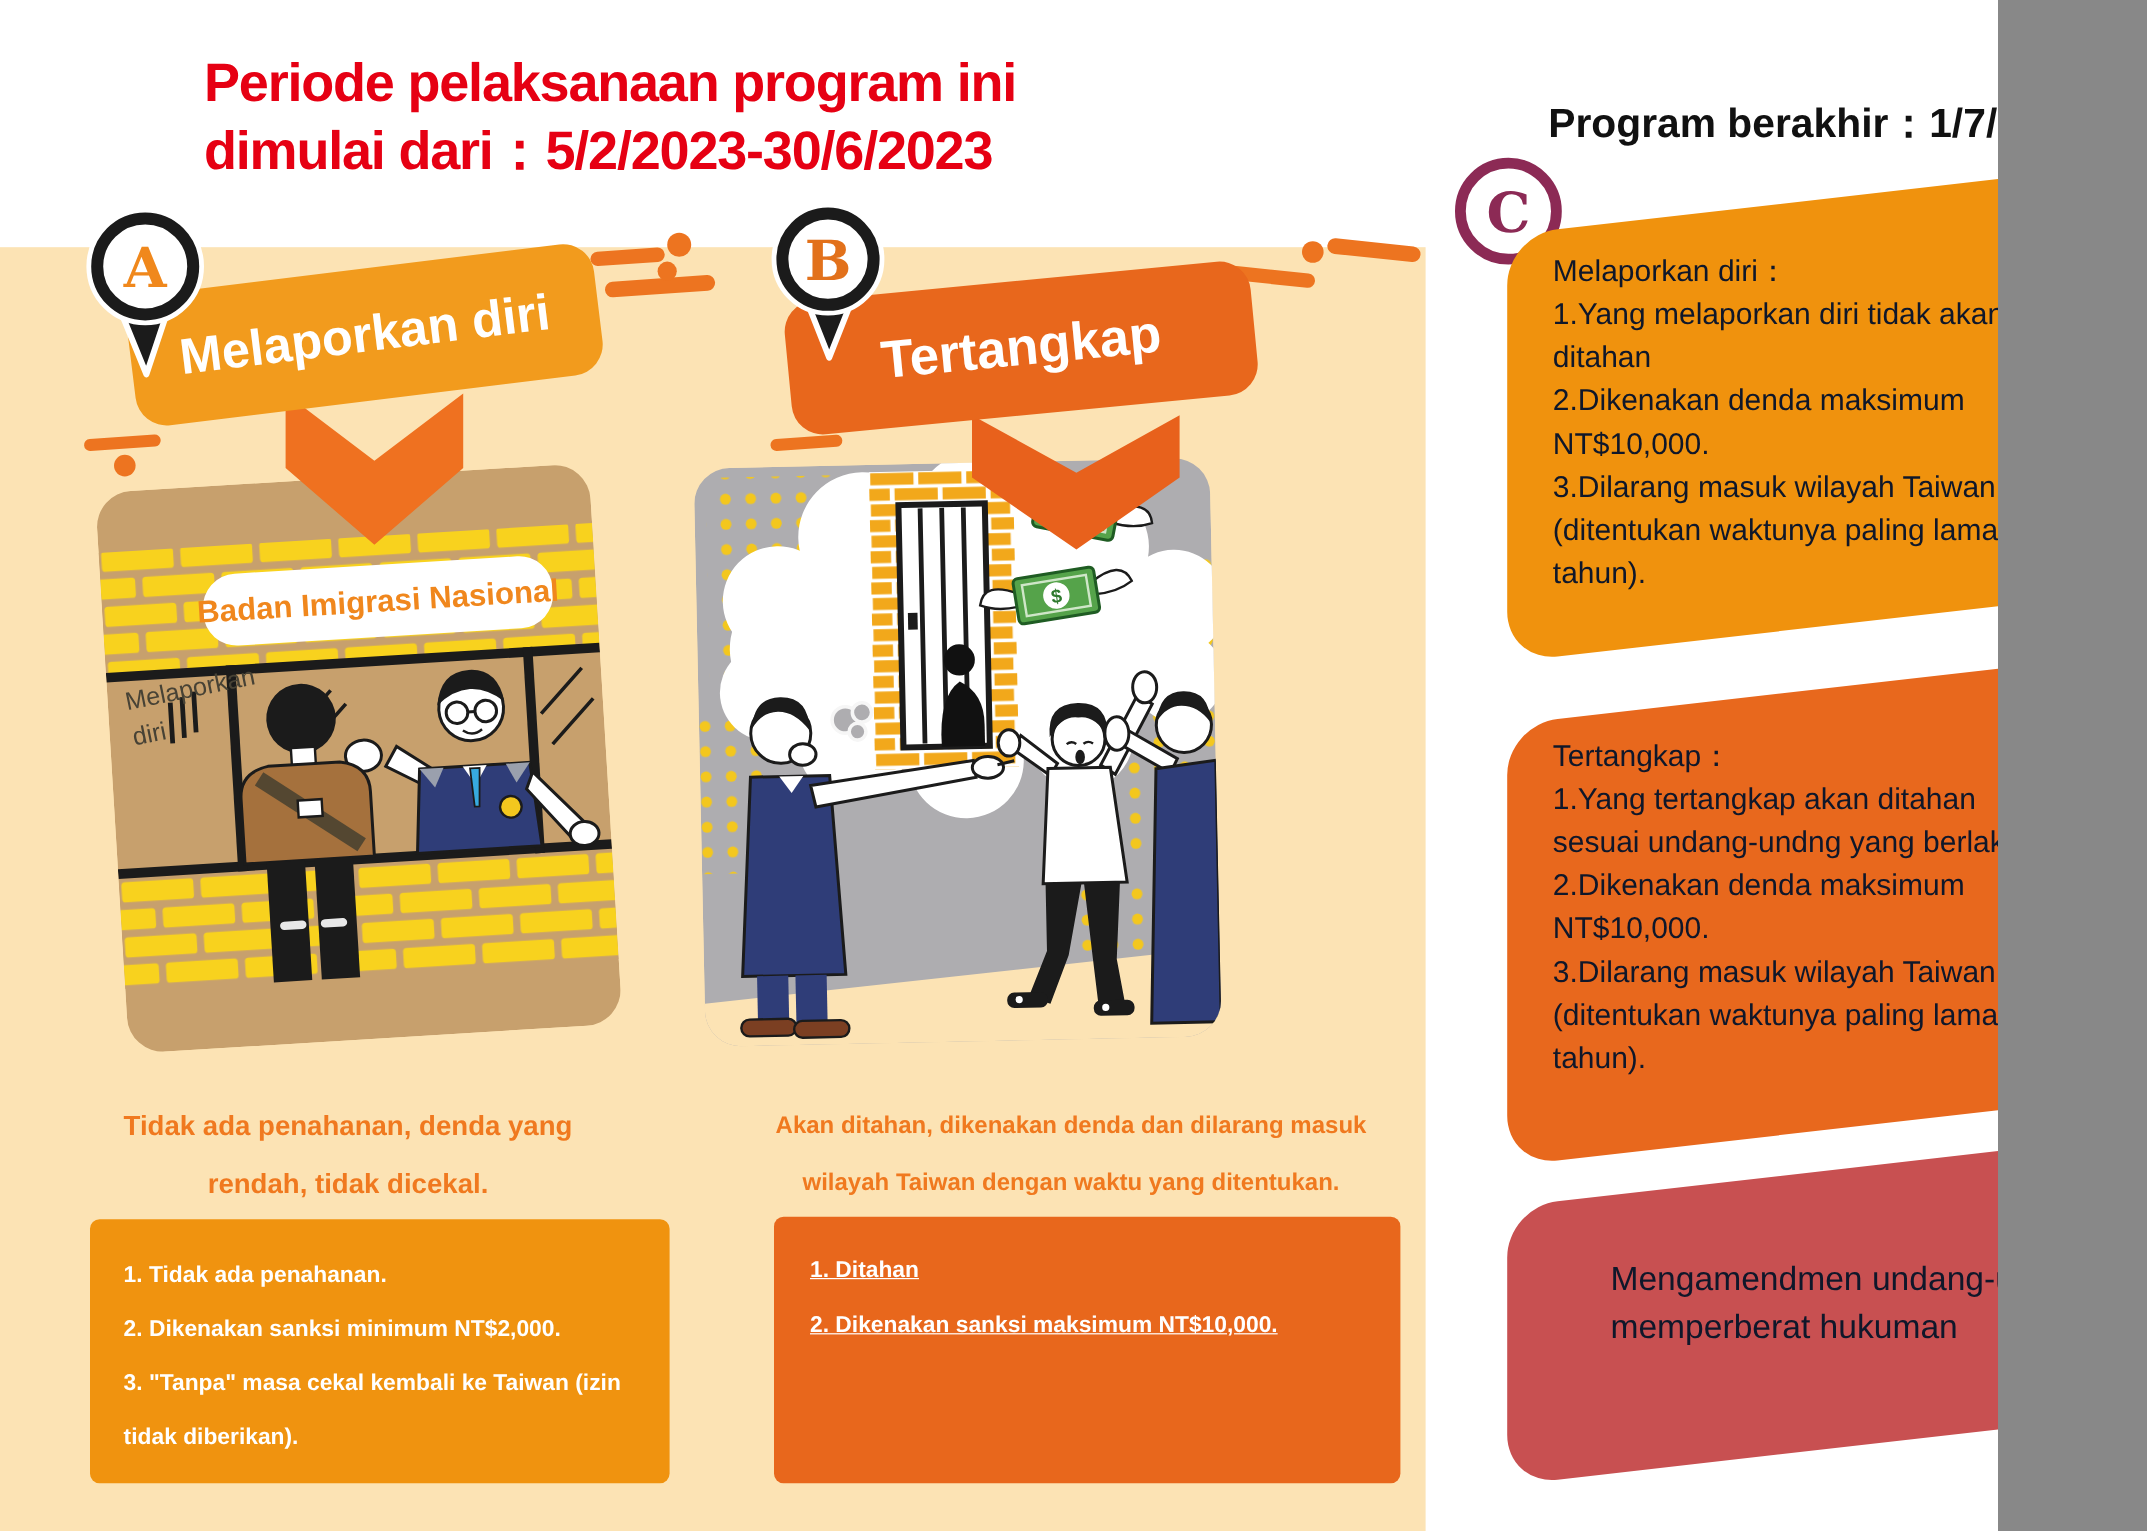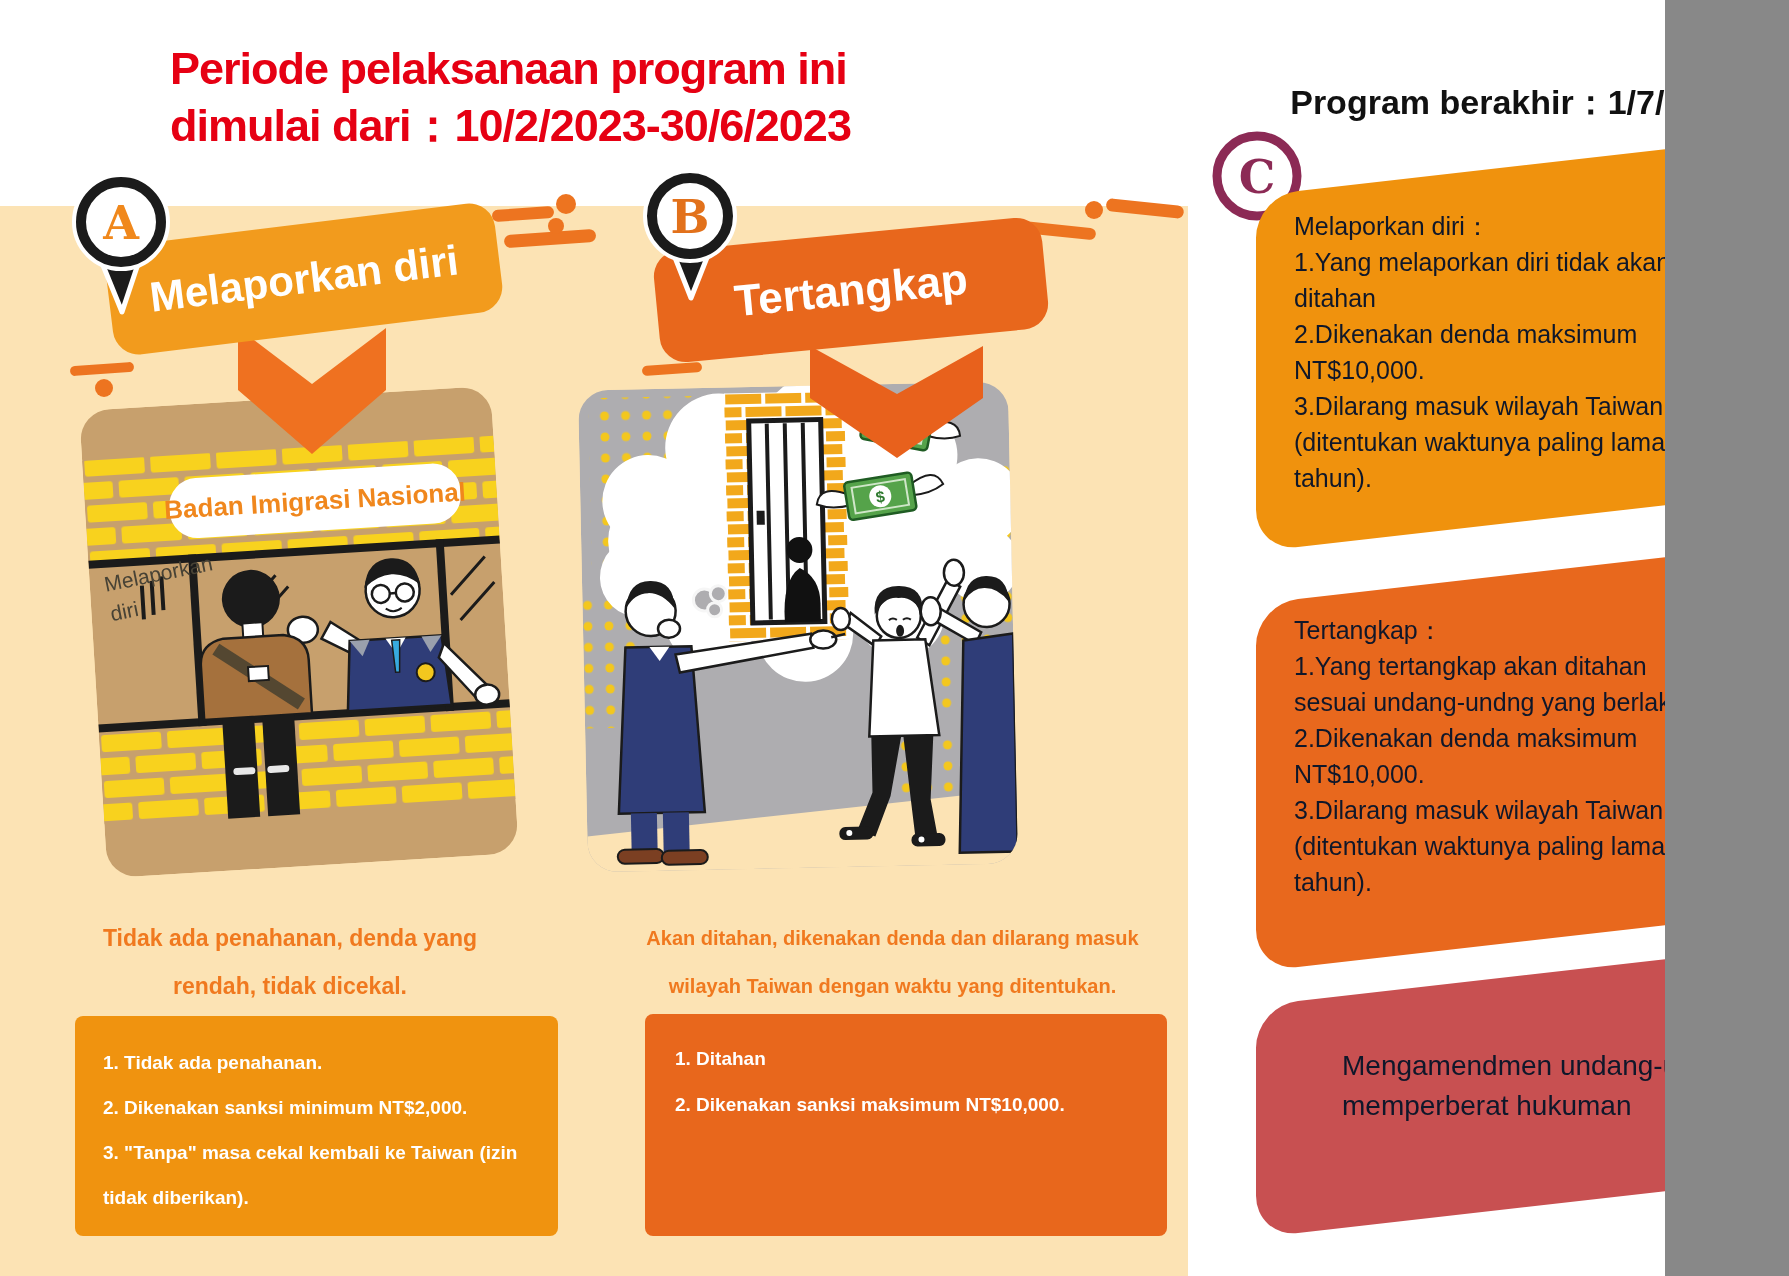--- a/index.html
+++ b/index.html
@@ -17,42 +17,42 @@
             transform:rotate(-7deg);font-size:42px;}
   #banner-b{left:656px;top:234px;width:390px;height:112px;background:#E8671C;
             transform:rotate(-5.5deg);font-size:44px;}
   .caption{text-align:center;font-weight:800;color:#F0791F;line-height:48px;}
   #caption-a{left:90px;top:914px;width:400px;font-size:23px;}
   #caption-b{left:620px;top:914px;width:545px;font-size:20px;}
   .rule-card{border-radius:8px;color:#fff;font-weight:700;}
   #card-a{left:75px;top:1016px;width:455px;height:196px;background:#F0930F;padding:24px 0 0 28px;}
   #card-a .line{width:420px;font-size:19px;line-height:45px;}
   #card-b{left:645px;top:1014px;width:492px;height:200px;background:#E8671C;padding:22px 0 0 30px;}
-  #card-b .line{width:440px;font-size:19px;line-height:46px;}
+  #card-b .line{width:440px;font-size:19px;line-height:46px;text-decoration:underline;}
   .c-shape{border-radius:42px;}
   #c1-shape{left:1256px;top:168px;width:489px;height:356px;background:#F0920D;transform:skewY(-6.5deg);}
   #c2-shape{left:1256px;top:576px;width:489px;height:368px;background:#E8681D;transform:skewY(-6.5deg);}
   #c3-shape{left:1256px;top:978px;width:489px;height:232px;background:#C85051;transform:skewY(-6.5deg);}
   .c-text{color:#0f172a;font-weight:400;font-size:25px;line-height:36px;}
   #c1-text{left:1294px;top:208px;width:405px;}
   #c2-text{left:1294px;top:612px;width:405px;}
   #c3-text{left:1294px;top:1046px;width:440px;font-size:28px;line-height:40px;margin-left:48px;}
   svg text{font-family:"Liberation Sans", sans-serif;}
   .serif-letter{font-family:"DejaVu Serif", serif;font-weight:bold;}
 </style>
 </head>
 <body>
 
 <div id="stage">
 
   <div class="abs" id="cream-panel"></div>
 
   <div class="abs" id="main-title">
     <div>Periode pelaksanaan program ini</div>
-    <div>dimulai dari：10/2/2023-30/6/2023</div>
+    <div>dimulai dari：5/2/2023-30/6/2023</div>
   </div>
 
   <div class="abs" id="program-end">Program berakhir：1/7/2023</div>
 
   <svg class="abs" style="left:93px;top:398px;transform:rotate(-3.5deg);" width="412" height="468" viewBox="0 0 412 468">
     <defs>
       <clipPath id="clipA">
           <rect width="412" height="468" rx="30"></rect>
         </clipPath>
       <pattern id="brickA" width="66" height="46" patternUnits="userSpaceOnUse">

